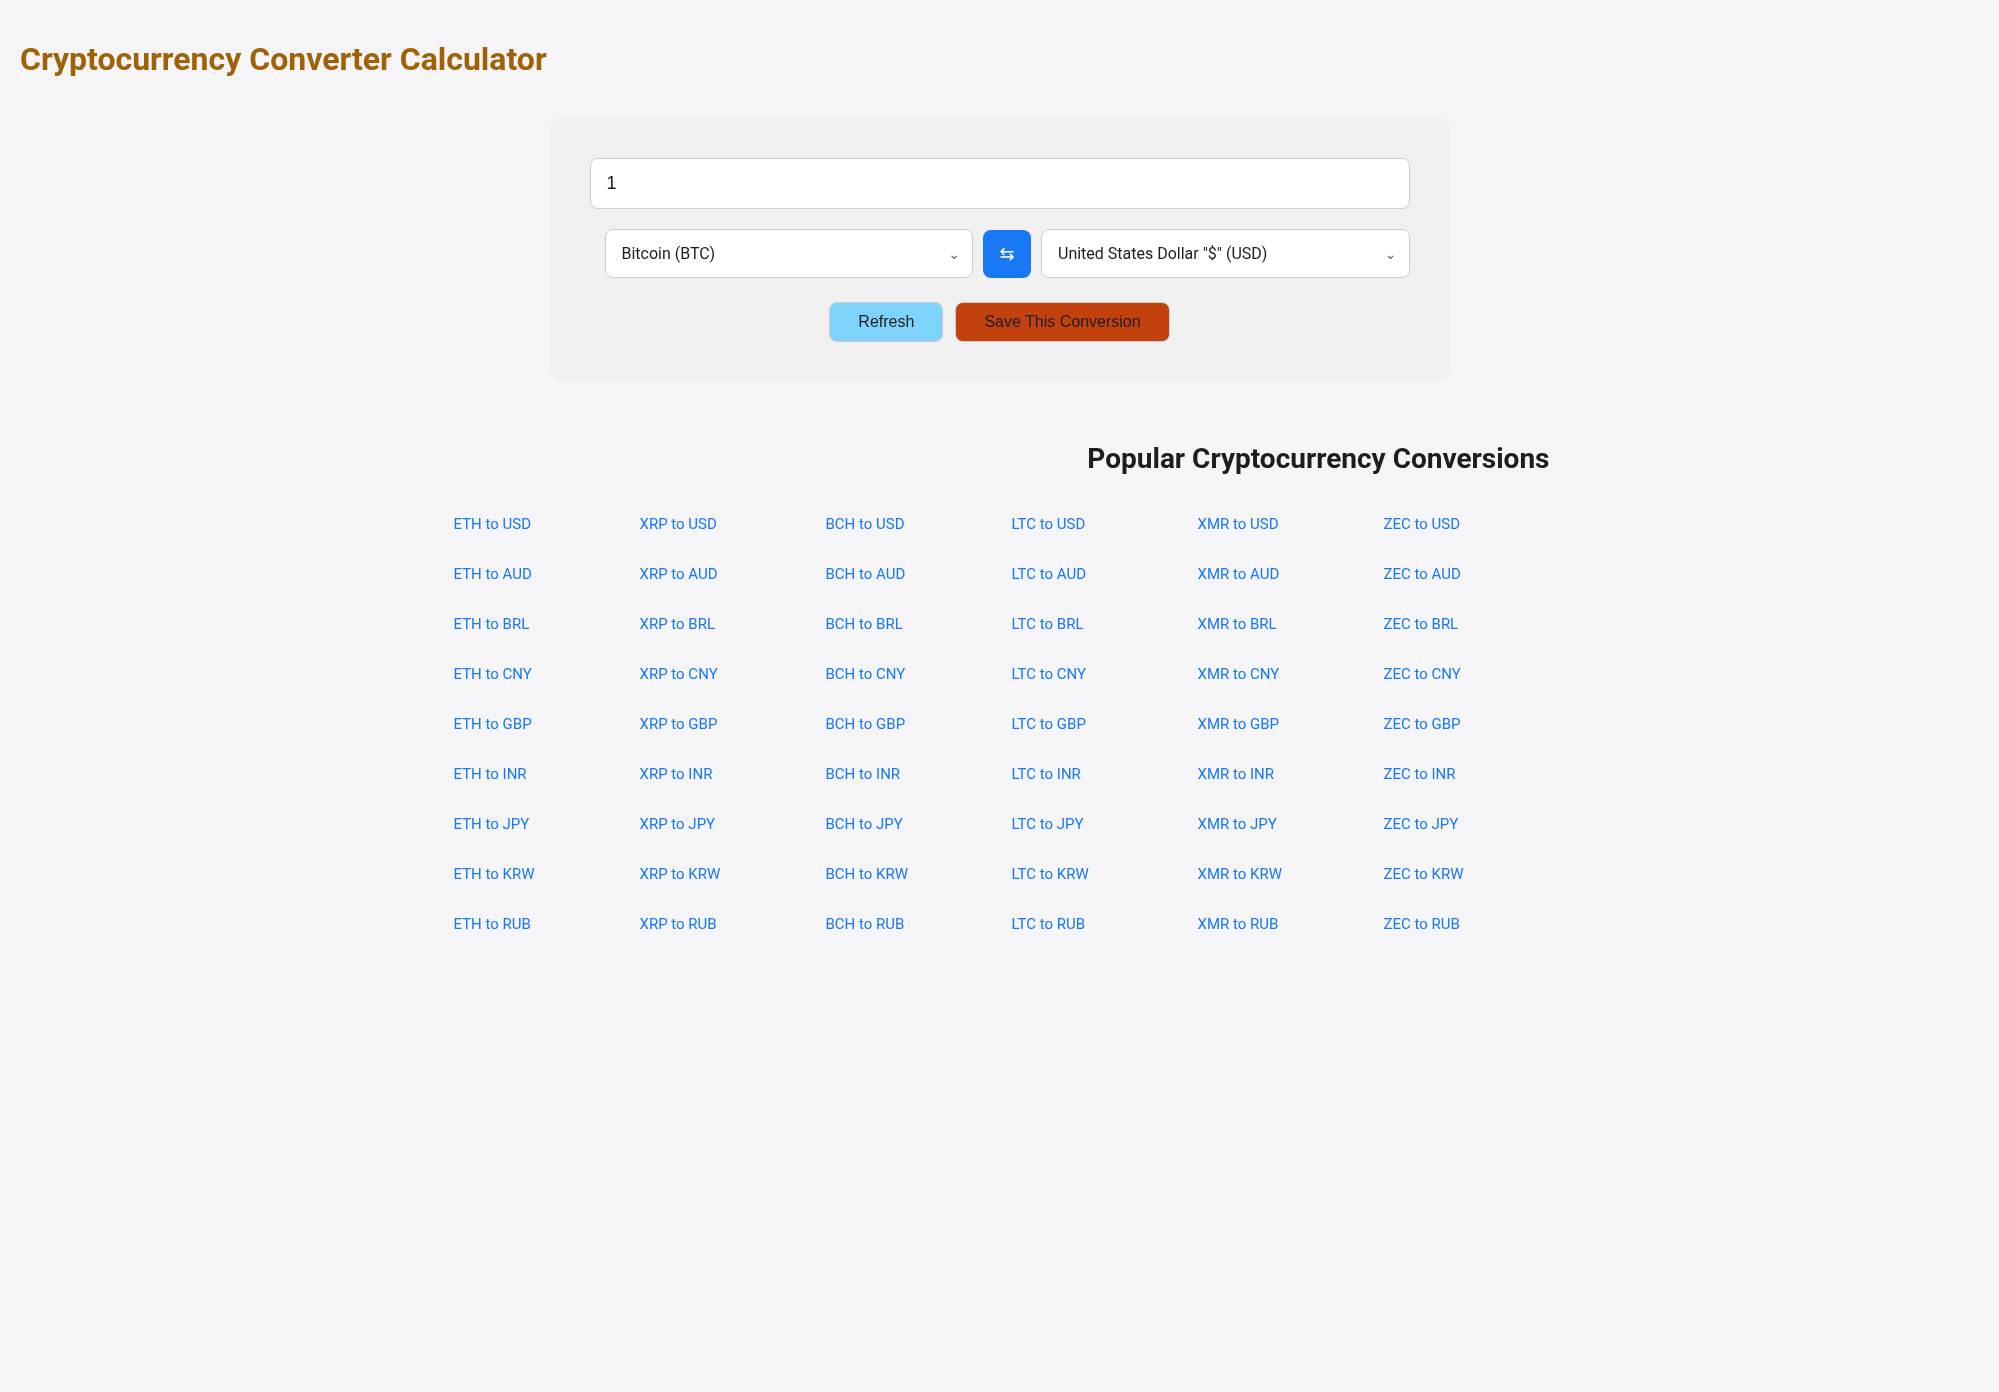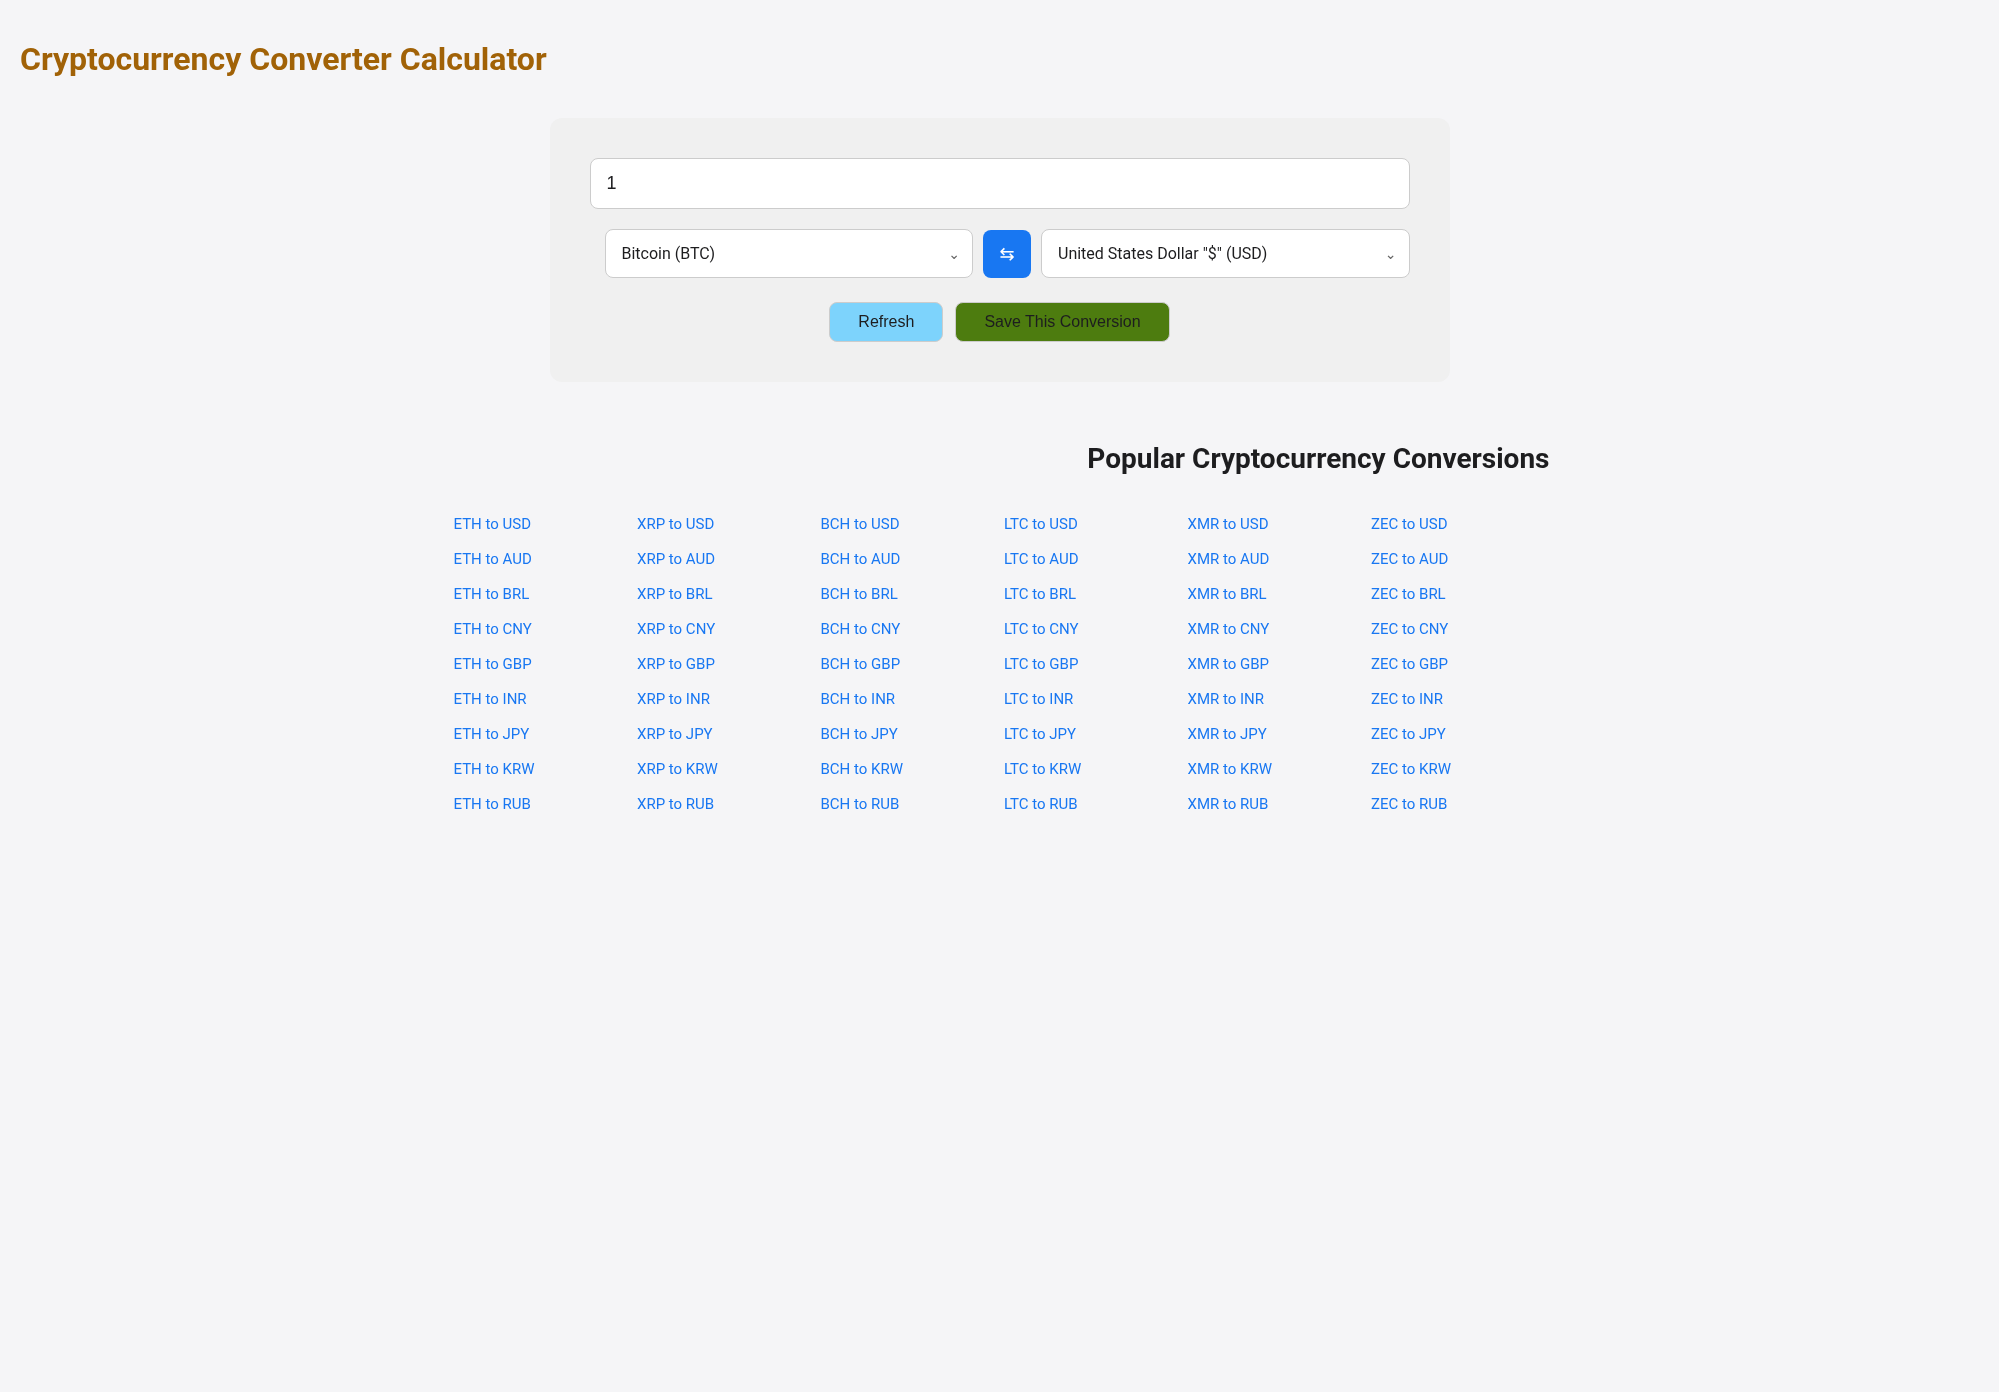--- a/index.html
+++ b/index.html
@@ -111,21 +111,21 @@
       background: #7dd3fc;
       border: 1px solid #ccc;
       border-radius: 8px;
       padding: 10px 28px;
       font-size: 16px;
       cursor: pointer;
       color: #1d1d1f;
     }
 
     .btn-save {
-      background: #4d7c0f;
+      background: #c2410c;
       border: 1px solid #ccc;
       border-radius: 8px;
       padding: 10px 28px;
       font-size: 16px;
       cursor: pointer;
       color: #1d1d1f;
     }
 
     .popular-section {
       max-width: 1100px;
@@ -136,21 +136,21 @@
       text-align: right;
       font-size: 28px;
       font-weight: 700;
       margin-bottom: 32px;
       color: #1d1d1f;
     }
 
     .conversions-grid {
       display: grid;
       grid-template-columns: repeat(6, 1fr);
-      gap: 1px;
+      gap: 16px;
     }
 
     .conversion-link {
       color: #1877f2;
       font-size: 15px;
       text-decoration: none;
       padding: 8px 4px;
       display: block;
     }
   </style>

